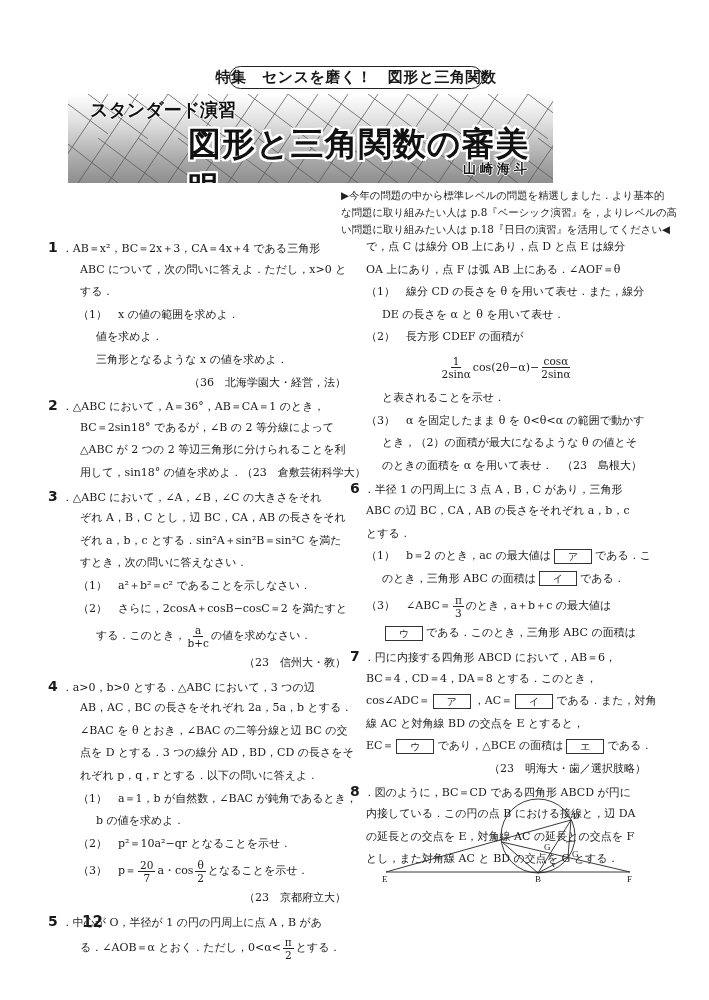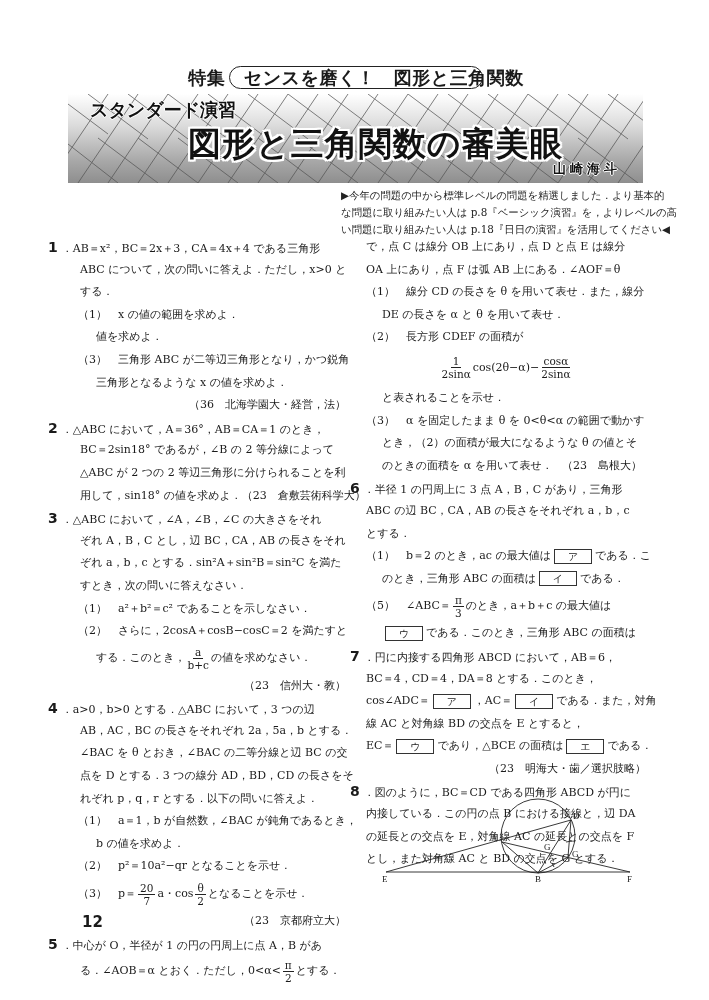--- a/index.html
+++ b/index.html
@@ -2,27 +2,27 @@
 <html><head>
 <meta charset="utf-8">
 <style>
   * { box-sizing: border-box; margin: 0; padding: 0; }
   html, body { width: 709px; height: 1000px; background: #ffffff; overflow: hidden; }
   body { position: relative; font-family: "DejaVu Serif", serif; color: #1a1a1a; }
 
   .feature-pill {
     position: absolute; left: 229px; top: 66px; width: 254px; height: 23px;
     border: 1.5px solid #222; border-radius: 12px;
-    font-family: "DejaVu Sans", sans-serif; font-weight: bold; font-size: 18px;
+    font-family: "DejaVu Sans", sans-serif; font-weight: bold; font-size: 15px;
     display: flex; align-items: center; justify-content: center; letter-spacing: 0.5px;
     white-space: pre;
   }
 
   .banner {
-    position: absolute; left: 68px; top: 94px; width: 575px; height: 89px;
+    position: absolute; left: 68px; top: 94px; width: 485px; height: 89px;
     overflow: hidden;
     background: linear-gradient(to bottom, #ffffff 0%, #dcdcdc 35%, #a8a8a8 75%, #8e8e8e 100%);
   }
   .banner svg.pattern { position: absolute; left: 0; top: 0; }
   .banner .kicker {
     position: absolute; left: 22px; top: 4px;
     font-family: "DejaVu Sans", sans-serif; font-weight: bold; font-size: 18px; color: #111;
     text-shadow: 1px 0 0 #fff, -1px 0 0 #fff, 0 1px 0 #fff, 0 -1px 0 #fff;
   }
   .banner .title {
@@ -102,21 +102,20 @@
 </div>
 
 <div class="col left">
 
   <div>
     <div class="qline"><span class="num">1</span><span>．AB＝x²，BC＝2x＋3，CA＝4x＋4 である三角形</span></div>
     <div class="line ind1">ABC について，次の問いに答えよ．ただし，x&gt;0 と</div>
     <div class="line ind1">する．</div>
     <div class="line sub">（1）　x の値の範囲を求めよ．</div>
     <div class="line ind2">値を求めよ．</div>
-    <div class="line sub">（3）　三角形 ABC が二等辺三角形となり，かつ鋭角</div>
     <div class="line ind2">三角形となるような x の値を求めよ．</div>
     <div class="src">（36　北海学園大・経営，法）</div>
   </div>
 
   <div>
     <div class="qline"><span class="num">2</span><span>．△ABC において，A＝36°，AB＝CA＝1 のとき，</span></div>
     <div class="line ind1">BC＝2sin18° であるが，∠B の 2 等分線によって</div>
     <div class="line ind1">△ABC が 2 つの 2 等辺三角形に分けられることを利</div>
     <div class="line ind1">用して，sin18° の値を求めよ．（23　倉敷芸術科学大）</div>
   </div>
@@ -210,21 +209,21 @@
     <div class="qline"><span class="num">6</span><span>．半径 1 の円周上に 3 点 A，B，C があり，三角形</span></div>
     <div class="line">ABC の辺 BC，CA，AB の長さをそれぞれ a，b，c</div>
     <div class="line">とする．</div>
     <div class="line">
       <span>（1）　b＝2 のとき，ac の最大値は</span><span class="box">ア</span><span>である．こ</span>
     </div>
     <div class="line ind1">
       <span>のとき，三角形 ABC の面積は</span><span class="box">イ</span><span>である．</span>
     </div>
     <div class="tall">
-      <span>（5）　∠ABC＝</span>
+      <span>（3）　∠ABC＝</span>
       <span class="frac">
           <span class="n">π</span>
           <span>3</span>
         </span>
       <span> のとき，a＋b＋c の最大値は</span>
     </div>
     <div class="line ind1">
       <span class="box">ウ</span><span>である．このとき，三角形 ABC の面積は</span>
     </div>
   </div>

